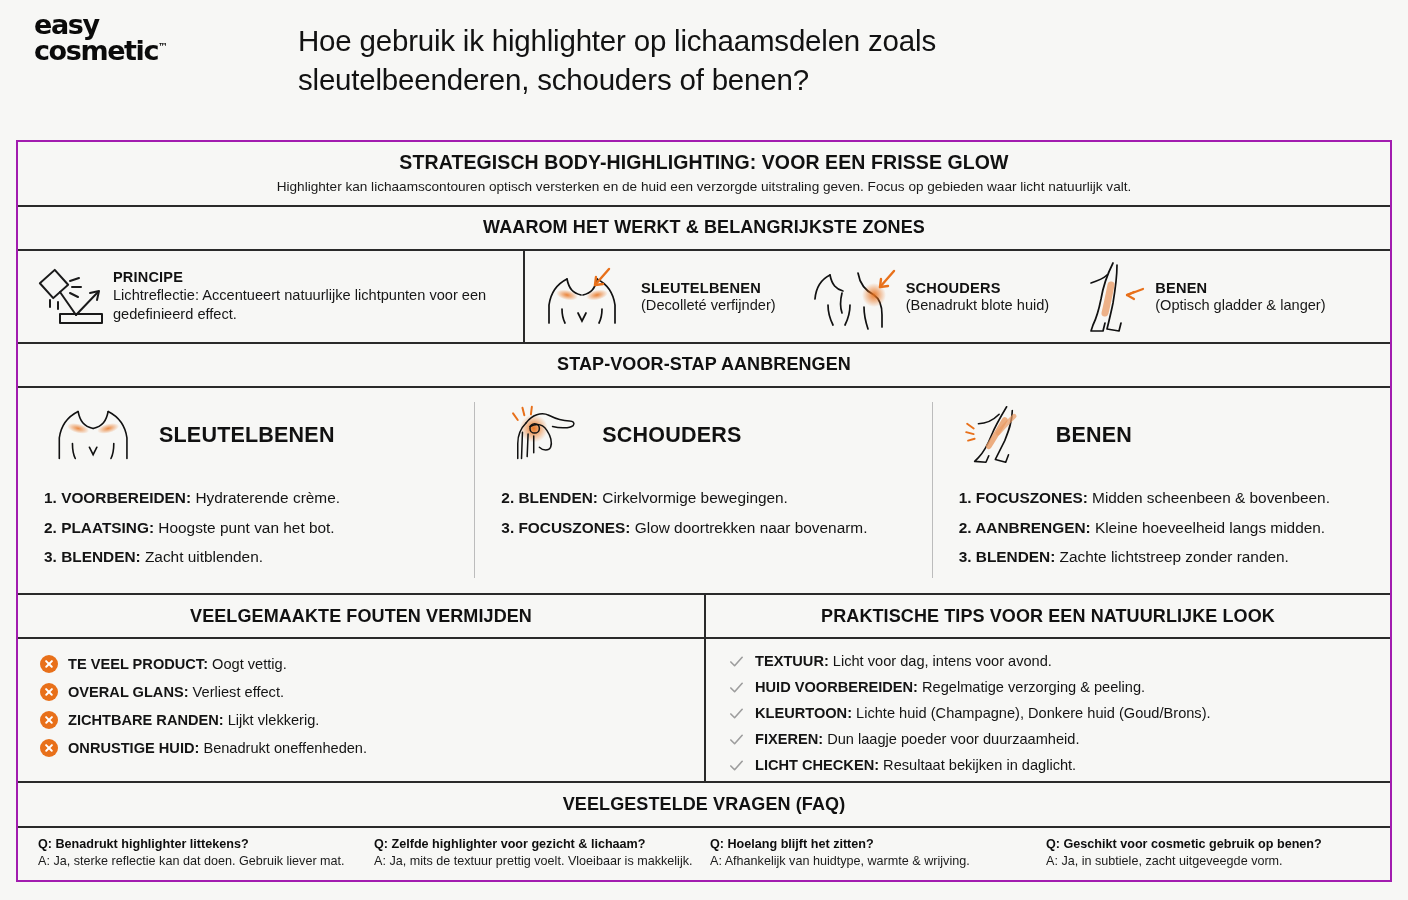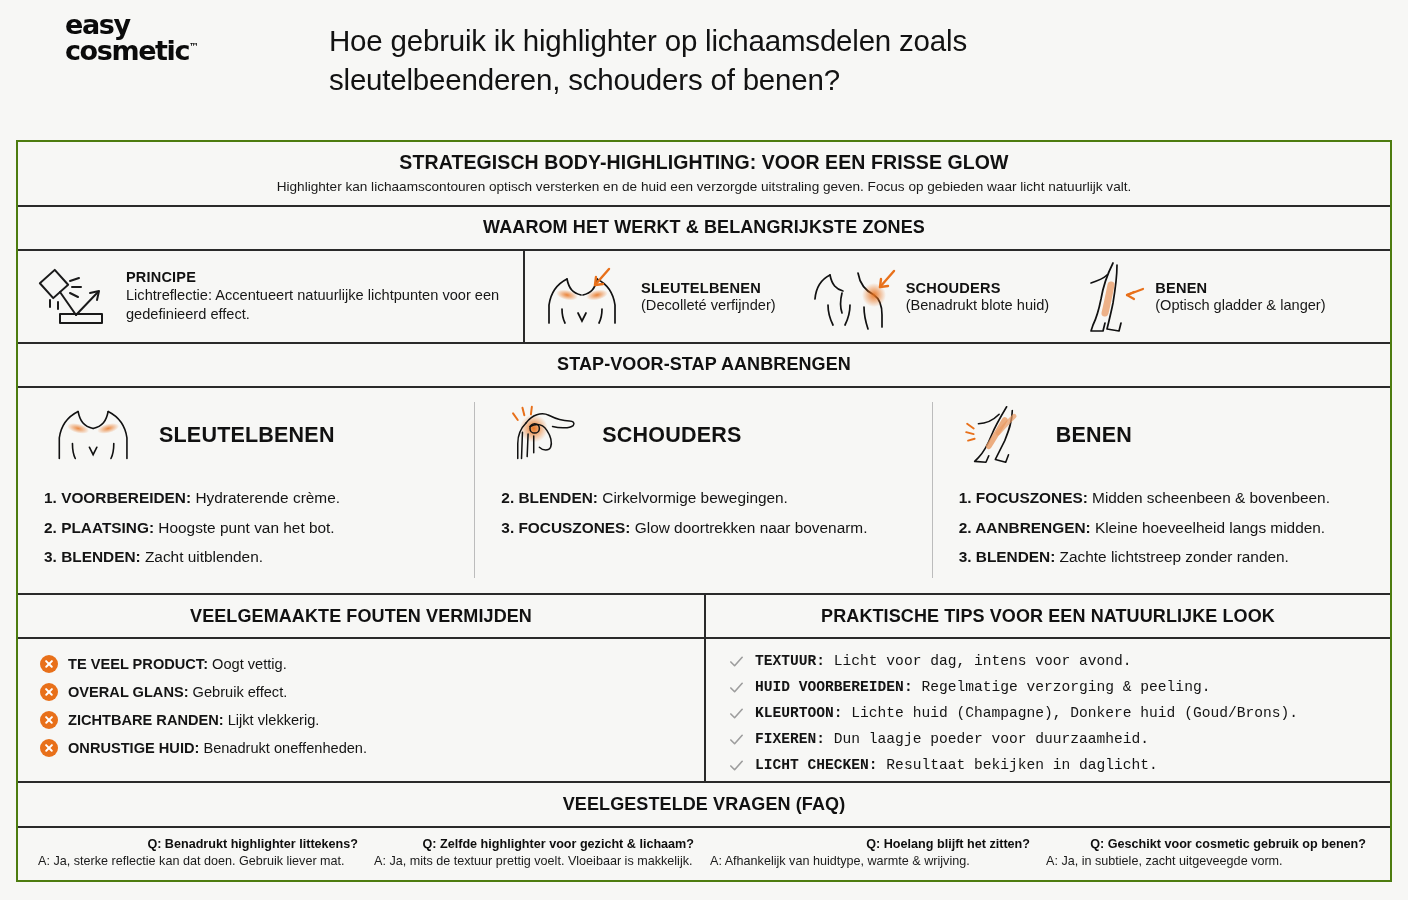--- a/index.html
+++ b/index.html
@@ -6,57 +6,57 @@
   html, body {
     width: 1408px; height: 900px;
     background: #f7f7f5;
     font-family: "Liberation Sans", sans-serif;
     color: #111;
     overflow: hidden;
   }
   .page { position: relative; width: 1408px; height: 900px; }
 
   
-  .header { position: absolute; left: 0; top: 0; width: 1124px; height: 136px; margin-left: 31px; }
+  .header { position: absolute; left: 0; top: 0; width: 1124px; height: 136px; }
   .logo {
     position: absolute; left: 34px; top: 12px;
     font-family: "DejaVu Sans", sans-serif;
     font-weight: 700; font-size: 27px; line-height: 0.96;
     letter-spacing: -1.4px; color: #0b0b0b;
   }
   .logo .tm { font-size: 10px; vertical-align: super; letter-spacing: 0; font-weight: 700; }
   .headline {
     position: absolute; left: 298px; top: 22px; width: 860px;
     font-size: 29.5px; font-weight: 400; line-height: 1.32;
     letter-spacing: -0.2px; color: #121212;
   }
 
   
   .board {
     position: absolute; left: 16px; top: 140px;
     width: 1376px; height: 742px;
     background: #f7f7f5;
-    border: 2px solid #4d7c0f;
+    border: 2px solid #a21caf;
   }
   .rowline { border-top: 2px solid #2a2a2a; }
 
   .band { padding: 9px 12px 11px; text-align: center; }
   .band-title {
     font-size: 19.5px; font-weight: 700; letter-spacing: 0.1px; color: #111;
   }
   .band-sub { font-size: 13.6px; color: #1a1a1a; margin-top: 5px; }
 
   .strip { padding: 10px 12px 11px; text-align: center; }
   .strip-title { font-size: 18px; font-weight: 700; letter-spacing: 0.1px; }
 
   
   .zones { display: flex; height: 93px; }
   .principle {
     width: 507px; flex: none; display: flex; align-items: center;
-    gap: 14px; padding: 0 14px 0 20px;
+    gap: 1px; padding: 0 14px 0 20px;
     border-right: 2px solid #2a2a2a;
   }
   .principle-txt h4 { font-size: 14.5px; font-weight: 700; letter-spacing: .2px; }
   .principle-txt p { font-size: 14.6px; line-height: 1.32; margin-top: 1px; color: #171717; }
 
   .zone-list { flex: 1; display: flex; align-items: center; }
   .zone { display: flex; align-items: center; gap: 8px; }
   .zone:nth-child(1) { padding-left: 12px; }
   .zone:nth-child(2) { padding-left: 30px; }
   .zone:nth-child(3) { padding-left: 28px; }
@@ -80,21 +80,21 @@
 
   
   .mt-head { display: flex; height: 44px; }
   .mt-head > div { display: flex; align-items: center; justify-content: center; }
   .mt-head .left { width: 688px; flex: none; border-right: 2px solid #2a2a2a; }
   .mt-head .right { flex: 1; }
   .mt-head h3 { font-size: 18px; font-weight: 700; letter-spacing: .1px; }
 
   .mt-body { display: flex; height: 144px; }
   .mt-body .left { width: 688px; flex: none; border-right: 2px solid #2a2a2a; padding: 11px 16px 0 22px; }
-  .mt-body .right { flex: 1; padding: 9px 32px 0 22px; font-family: Liberation Mono, monospace; }
+  .mt-body .right { flex: 1; padding: 9px 32px 0 22px; }
   .bullet { display: flex; align-items: center; gap: 10px; height: 28px; }
   .bullet .txt { font-size: 14.6px; color: #141414; }
   .bullet .txt b { font-weight: 700; }
   .xmark {
     width: 18px; height: 18px; border-radius: 50%;
     background: #E8701A; flex: none; position: relative;
   }
   .xmark::before, .xmark::after {
     content: ""; position: absolute; left: 4px; top: 8.2px;
     width: 10px; height: 1.8px; background: #fff; border-radius: 1px;
@@ -102,21 +102,21 @@
   .xmark::before { transform: rotate(45deg); }
   .xmark::after  { transform: rotate(-45deg); }
   .check { width: 17px; height: 17px; flex: none; }
   .tip { height: 26px; }
 
   
   .faq-head { height: 45px; display: flex; align-items: center; justify-content: center; }
   .faq-head h3 { font-size: 18px; font-weight: 700; letter-spacing: .1px; }
   .faq-body { display: flex; height: 62px; padding: 9px 8px 0 20px; gap: 0; }
   .faq-item { flex: 1; padding-right: 16px; }
-  .faq-q { font-size: 12.6px; font-weight: 700; color: #0e0e0e; text-align: right; }
+  .faq-q { font-size: 12.6px; font-weight: 700; color: #0e0e0e; }
   .faq-a { font-size: 12.6px; color: #1a1a1a; margin-top: 3px; }
 
   svg { display: block; overflow: visible; }
 </style>
 </head>
 <body>
 
 <div class="page">
 
   <div class="header">
@@ -364,21 +364,21 @@
     </div>
 
     <div class="mt-body rowline">
       <div class="left">
         <div class="bullet">
           <span class="xmark"></span>
           <span class="txt"><b>TE VEEL PRODUCT:</b><span> Oogt vettig.</span></span>
         </div>
         <div class="bullet">
           <span class="xmark"></span>
-          <span class="txt"><b>OVERAL GLANS:</b><span> Gebruik effect.</span></span>
+          <span class="txt"><b>OVERAL GLANS:</b><span> Verliest effect.</span></span>
         </div>
         <div class="bullet">
           <span class="xmark"></span>
           <span class="txt"><b>ZICHTBARE RANDEN:</b><span> Lijkt vlekkerig.</span></span>
         </div>
         <div class="bullet">
           <span class="xmark"></span>
           <span class="txt"><b>ONRUSTIGE HUID:</b><span> Benadrukt oneffenheden.</span></span>
         </div>
       </div>

